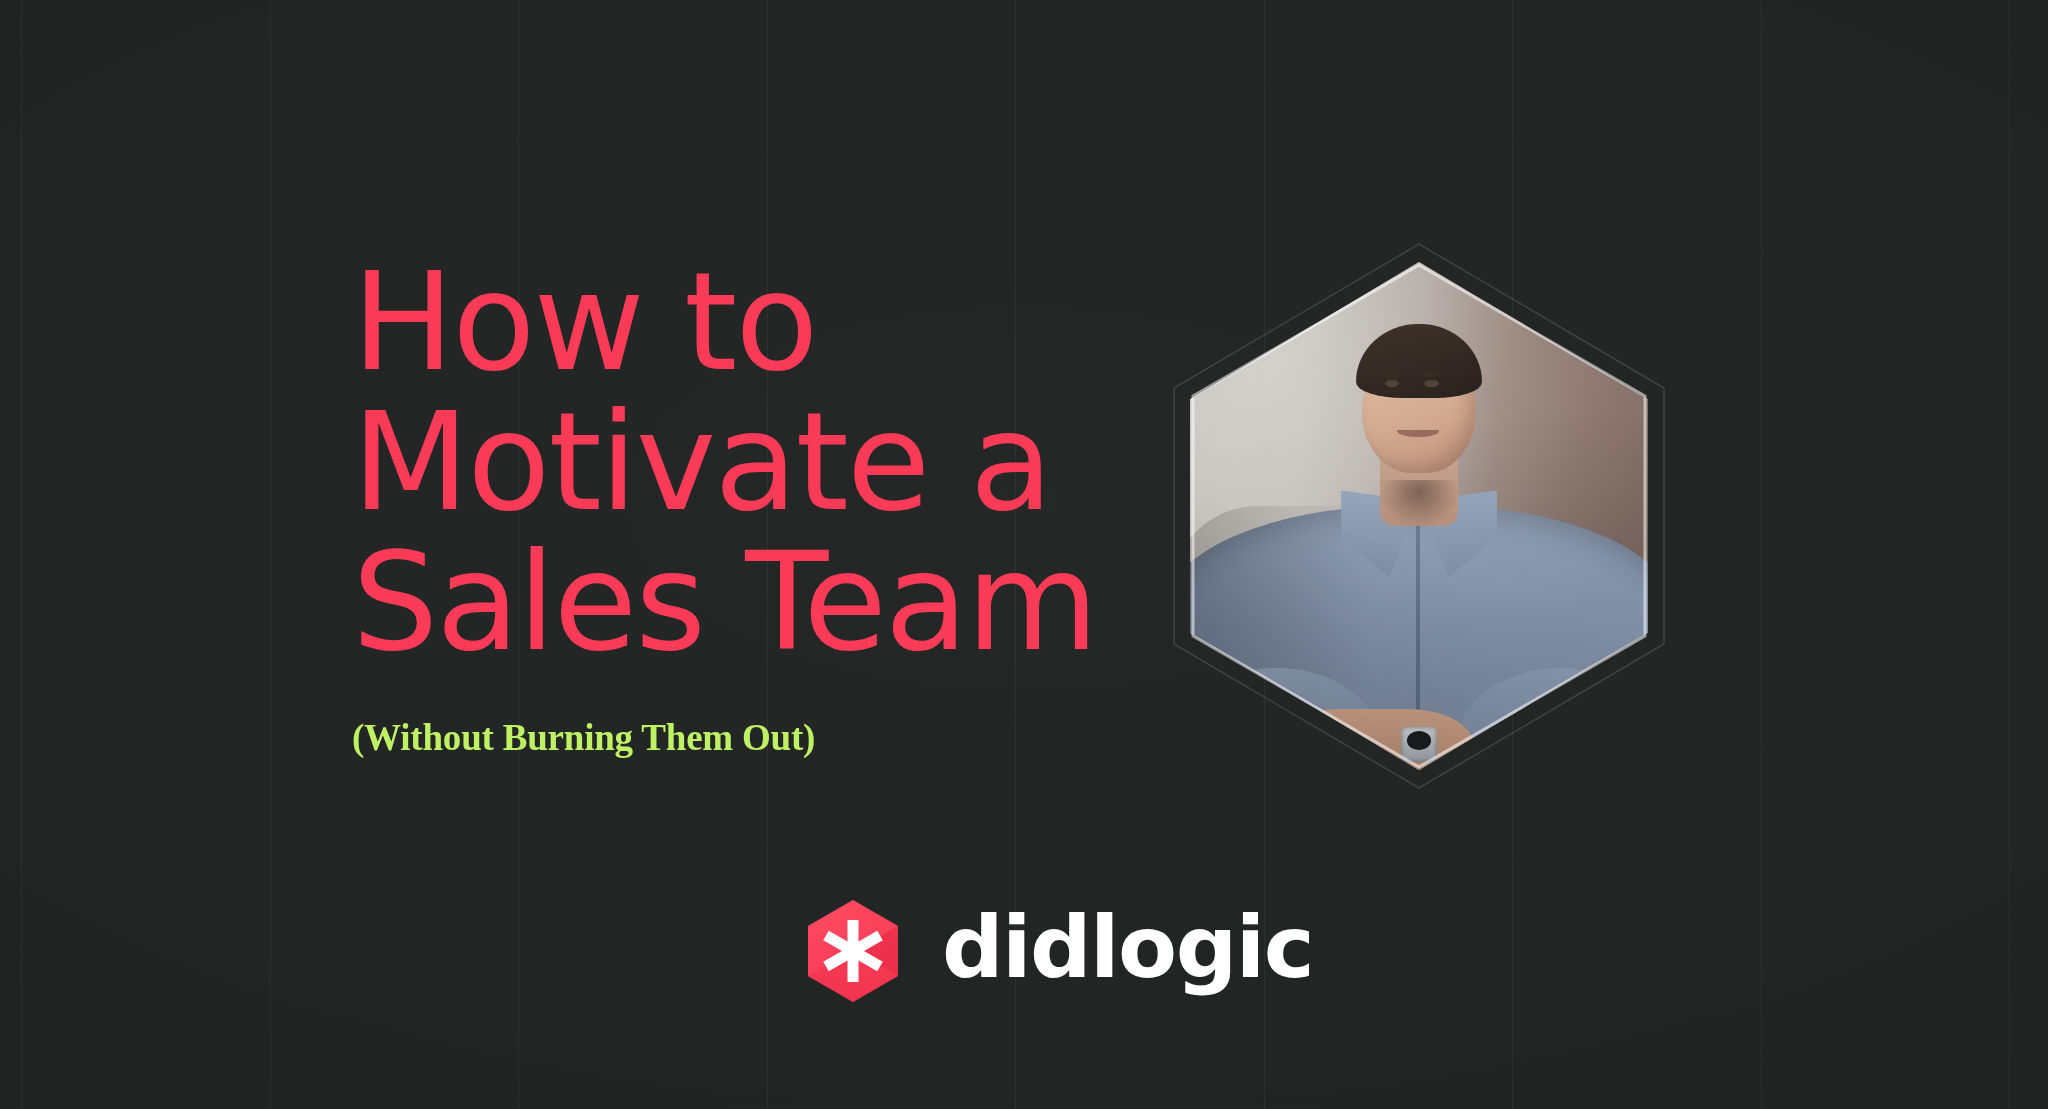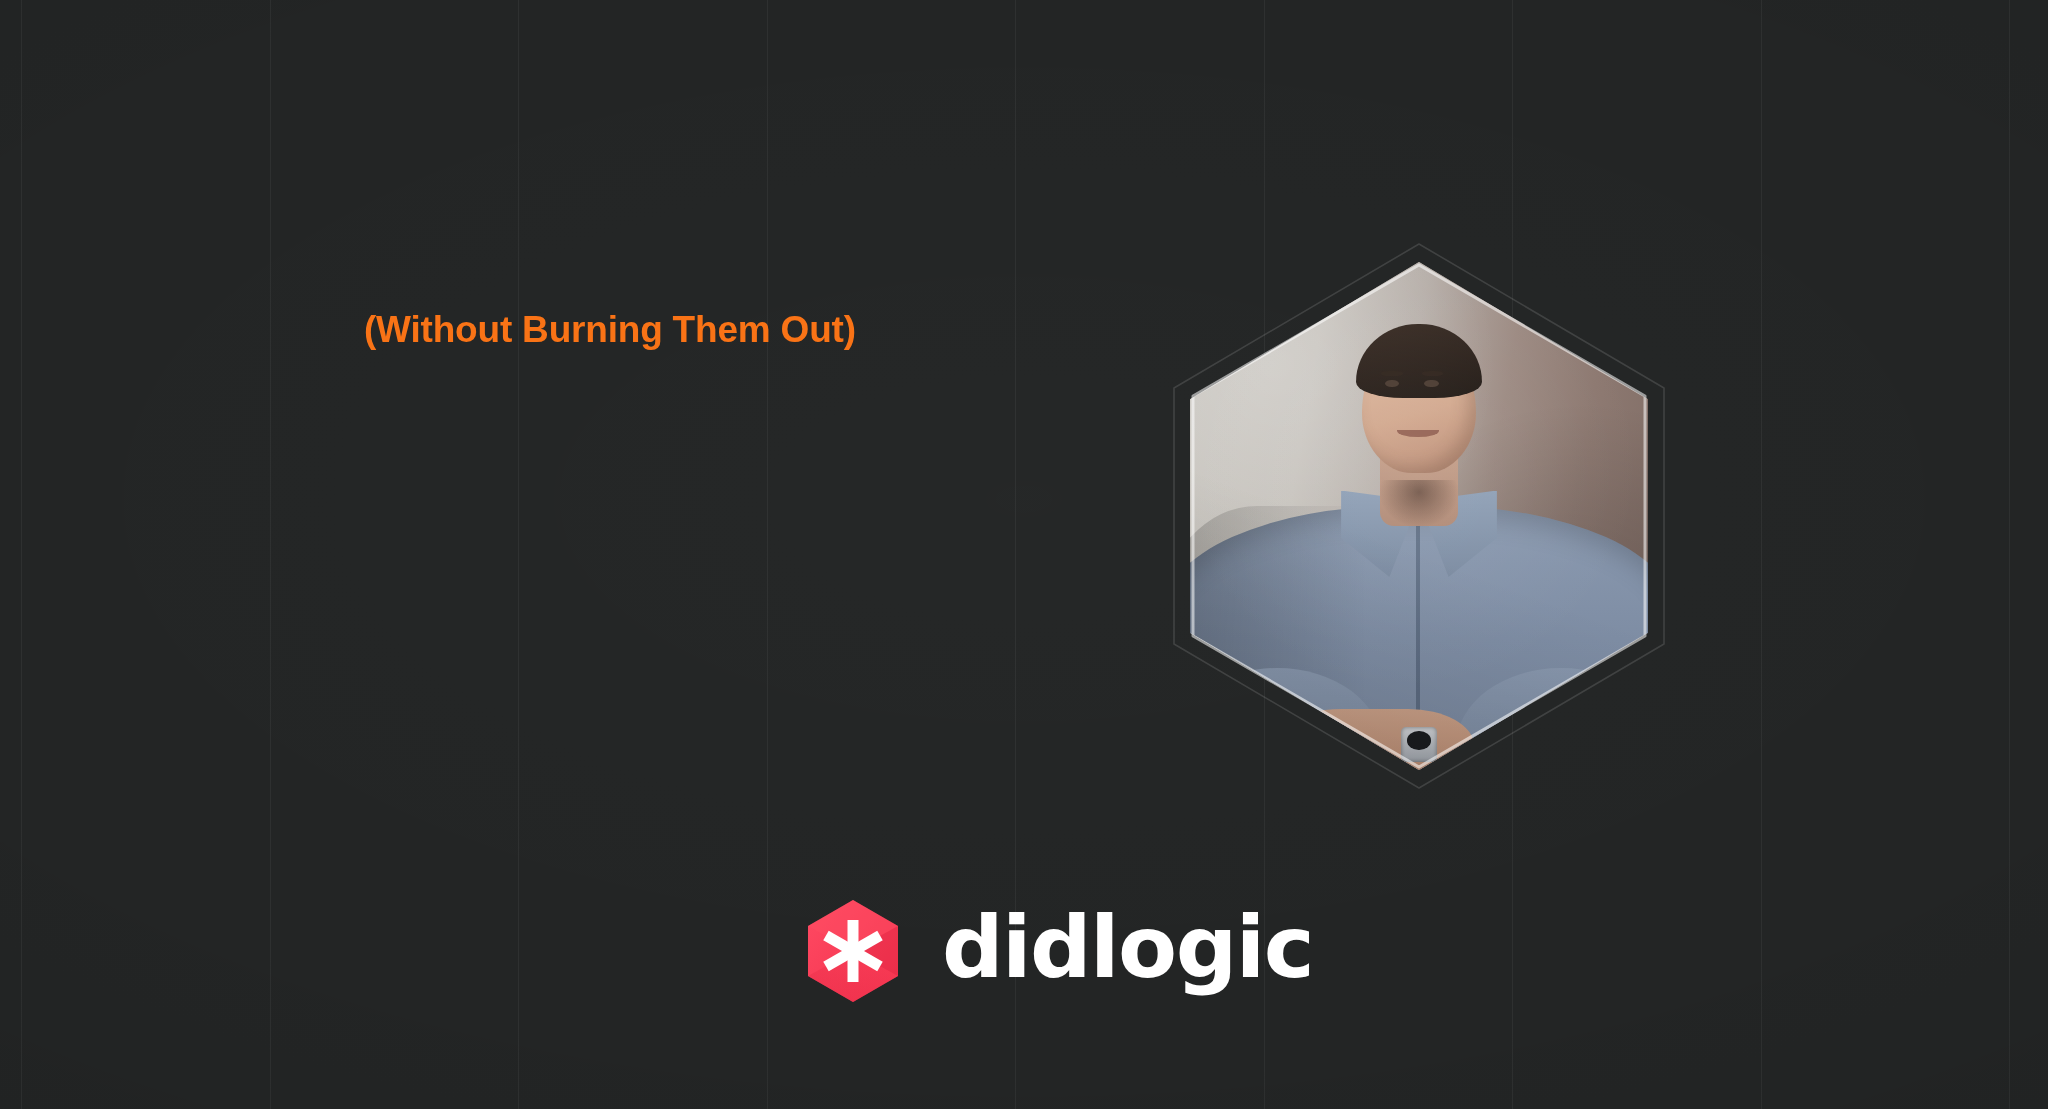--- a/index.html
+++ b/index.html
@@ -62,24 +62,24 @@
     color: #fa3b57;
     font-family: "DejaVu Sans", "Liberation Sans", sans-serif;
     font-weight: 400;
     font-size: 136px;
     line-height: 1.03;
     letter-spacing: -2.0px;
     white-space: pre-line;
   }
 
   .subhead {
-    margin: 12px;
+    margin: 0;
     padding-top: 44px;
-    color: #f97316;
-    font-family: Liberation Sans, sans-serif;
+    color: #bef264;
+    font-family: Liberation Serif, serif;
     font-weight: 700;
     font-size: 37px;
     letter-spacing: -0.2px;
     line-height: 1.2;
   }
 
   
   .portrait-wrap {
     position: absolute;
     z-index: 4;
@@ -333,20 +333,23 @@
       <div class="grid-line" style="left: 1015px; background: rgba(255, 255, 255, 0.05);"></div>
       <div class="grid-line" style="left: 1263.5px; background: rgba(255, 255, 255, 0.05);"></div>
       <div class="grid-line" style="left: 1512px; background: rgba(255, 255, 255, 0.05);"></div>
       <div class="grid-line" style="left: 1760.5px; background: rgba(255, 255, 255, 0.05);"></div>
       <div class="grid-line" style="left: 2009px; background: rgba(255, 255, 255, 0.05);"></div>
     </div>
 
   <div class="vignette"></div>
 
   <div class="content">
+    <h1 class="headline">How to
+Motivate a
+Sales Team</h1>
     <p class="subhead">(Without Burning Them Out)</p>
   </div>
 
   <div class="portrait-wrap">
 
     <div class="portrait-ring" style="border:none; left:-22px; top:-24px; width:502px; height:556px;">
       <svg width="502" height="556" viewBox="0 0 502 556" aria-hidden="true">
         <polygon points="251,6 496,150 496,406 251,550 6,406 6,150" fill="none" stroke="rgba(255,255,255,0.13)" stroke-width="1.6" stroke-linejoin="round" style="rx:30"></polygon>
       </svg>
     </div>

